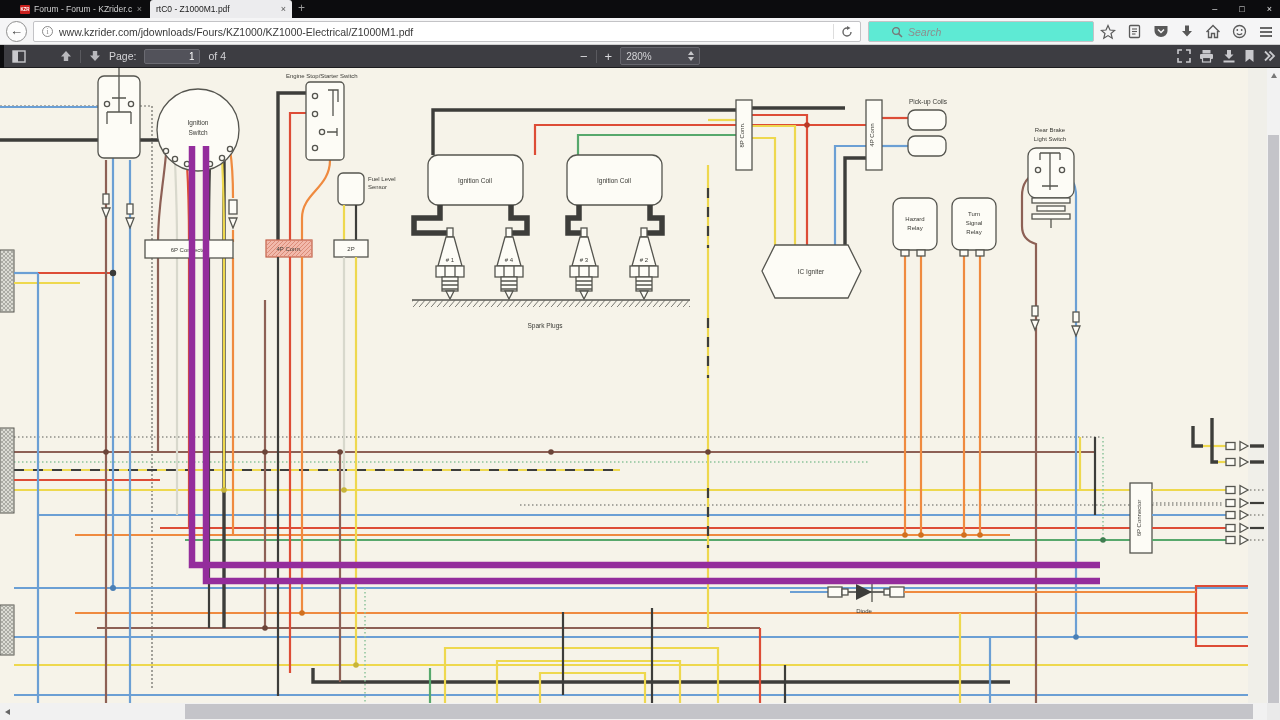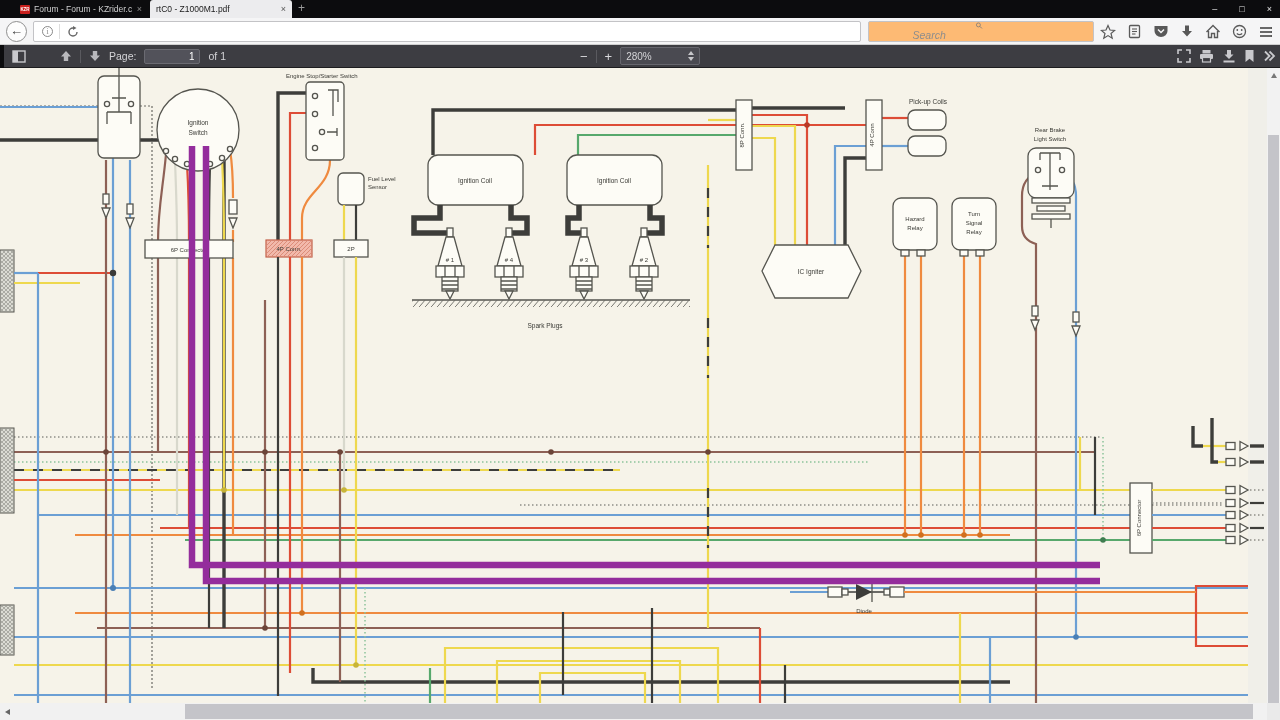--- a/index.html
+++ b/index.html
@@ -22,22 +22,22 @@
   
   .navbar { position:absolute; left:0; top:18px; width:1280px; height:27px; background:#f5f5f6; border-bottom:1px solid #d0d0d0; }
   .backbtn { position:absolute; left:6px; top:3px; width:21px; height:21px; border:1.5px solid #8f8f8f; border-radius:50%;
              color:#3c3c3c; font-size:13px; line-height:18px; text-align:center; background:#fdfdfd; }
   .urlbar { position:absolute; left:33px; top:3px; width:828px; height:21px; background:#fff; border:1px solid #c3c3c6;
             border-radius:2px; display:flex; align-items:center; }
   .info-ic { width:11px; height:11px; border:1px solid #8a8a8a; border-radius:50%; color:#8a8a8a; font-size:8px;
              line-height:9px; text-align:center; margin:0 6px 0 8px; font-family:"Liberation Serif", serif; flex:none; }
   .url-text { flex:1; font-size:10.5px; color:#3a3a3a; white-space:nowrap; overflow:hidden; }
   .reload-seg { border-left:1px solid #ddd; padding:0 7px; height:15px; display:flex; align-items:center; }
-  .searchbar { position:absolute; left:868px; top:3px; width:226px; height:21px; background:#fdba74; border:1px solid #c3c3c6;
-               border-radius:2px; display:flex; align-items:center; padding:0 22px;flex-direction:column; }
+  .searchbar { position:absolute; left:868px; top:3px; width:226px; height:21px; background:#5eead4; border:1px solid #c3c3c6;
+               border-radius:2px; display:flex; align-items:center; padding:0 22px; }
   .searchbar input { border:none; outline:none; flex:1; font-size:10.5px; font-style:italic; color:#555; background:transparent; }
   .searchbar input::placeholder { color:#8d8d8d; font-style:italic; }
   .nav-icons { position:absolute; right:6px; top:4px; height:19px; display:flex; gap:11px; align-items:center; color:#5a5a5a; }
   .nav-icons svg { display:block; }
 
   
   .pdfbar { position:absolute; left:4px; top:45px; width:1280px; height:23px; background:#3d3d42; color:#d4d4d7;
             border-bottom:1px solid #1d1d1f; font-size:10.5px; }
   .pdfbar .grp { position:absolute; top:0; height:22px; display:flex; align-items:center; gap:8px; }
   .pdf-left { left:8px; }
@@ -107,20 +107,21 @@
       <span>–</span>
       <span>□</span>
       <span>×</span>
     </div>
   </div>
 
   <div class="navbar">
     <div class="backbtn">←</div>
     <div class="urlbar">
       <span class="info-ic">i</span>
+      <span class="url-text">www.kzrider.com/jdownloads/Fours/KZ1000/KZ1000-Electrical/Z1000M1.pdf</span>
       <span class="reload-seg">
         <svg width="12" height="12" viewBox="0 0 12 12">
           <path d="M10,6 A4,4 0 1 1 6,2" fill="none" stroke="#666" stroke-width="1.4"></path>
           <path d="M6,0 L9.5,2 L6,4 Z" fill="#666"></path>
         </svg>
       </span>
     </div>
     <div class="searchbar">
       <svg width="12" height="12" viewBox="0 0 12 12" style="margin-right:5px">
         <circle cx="5" cy="5" r="3.4" fill="none" stroke="#777" stroke-width="1.3"></circle>
@@ -171,21 +172,21 @@
       <span style="width:18px"></span>
       <svg width="12" height="12" viewBox="0 0 12 12">
         <path d="M6,1 L11,6.5 H8.2 V11 H3.8 V6.5 H1 Z" fill="#b9b9bd"></path>
       </svg>
       <div class="vsep"></div>
       <svg width="12" height="12" viewBox="0 0 12 12">
         <path d="M6,11 L1,5.5 H3.8 V1 H8.2 V5.5 H11 Z" fill="#b9b9bd"></path>
       </svg>
       <span>Page:</span>
       <input class="pageinput" value="1" style="">
-      <span>of 1</span>
+      <span>of 4</span>
     </div>
     <div class="grp pdf-center">
       <span class="zbtn">−</span>
       <div class="vsep"></div>
       <span class="zbtn">+</span>
       <div class="zoomsel">
         <span class="zv">280%</span>
         <span class="updown">
             <i class="u"></i>
             <i class="d"></i>

